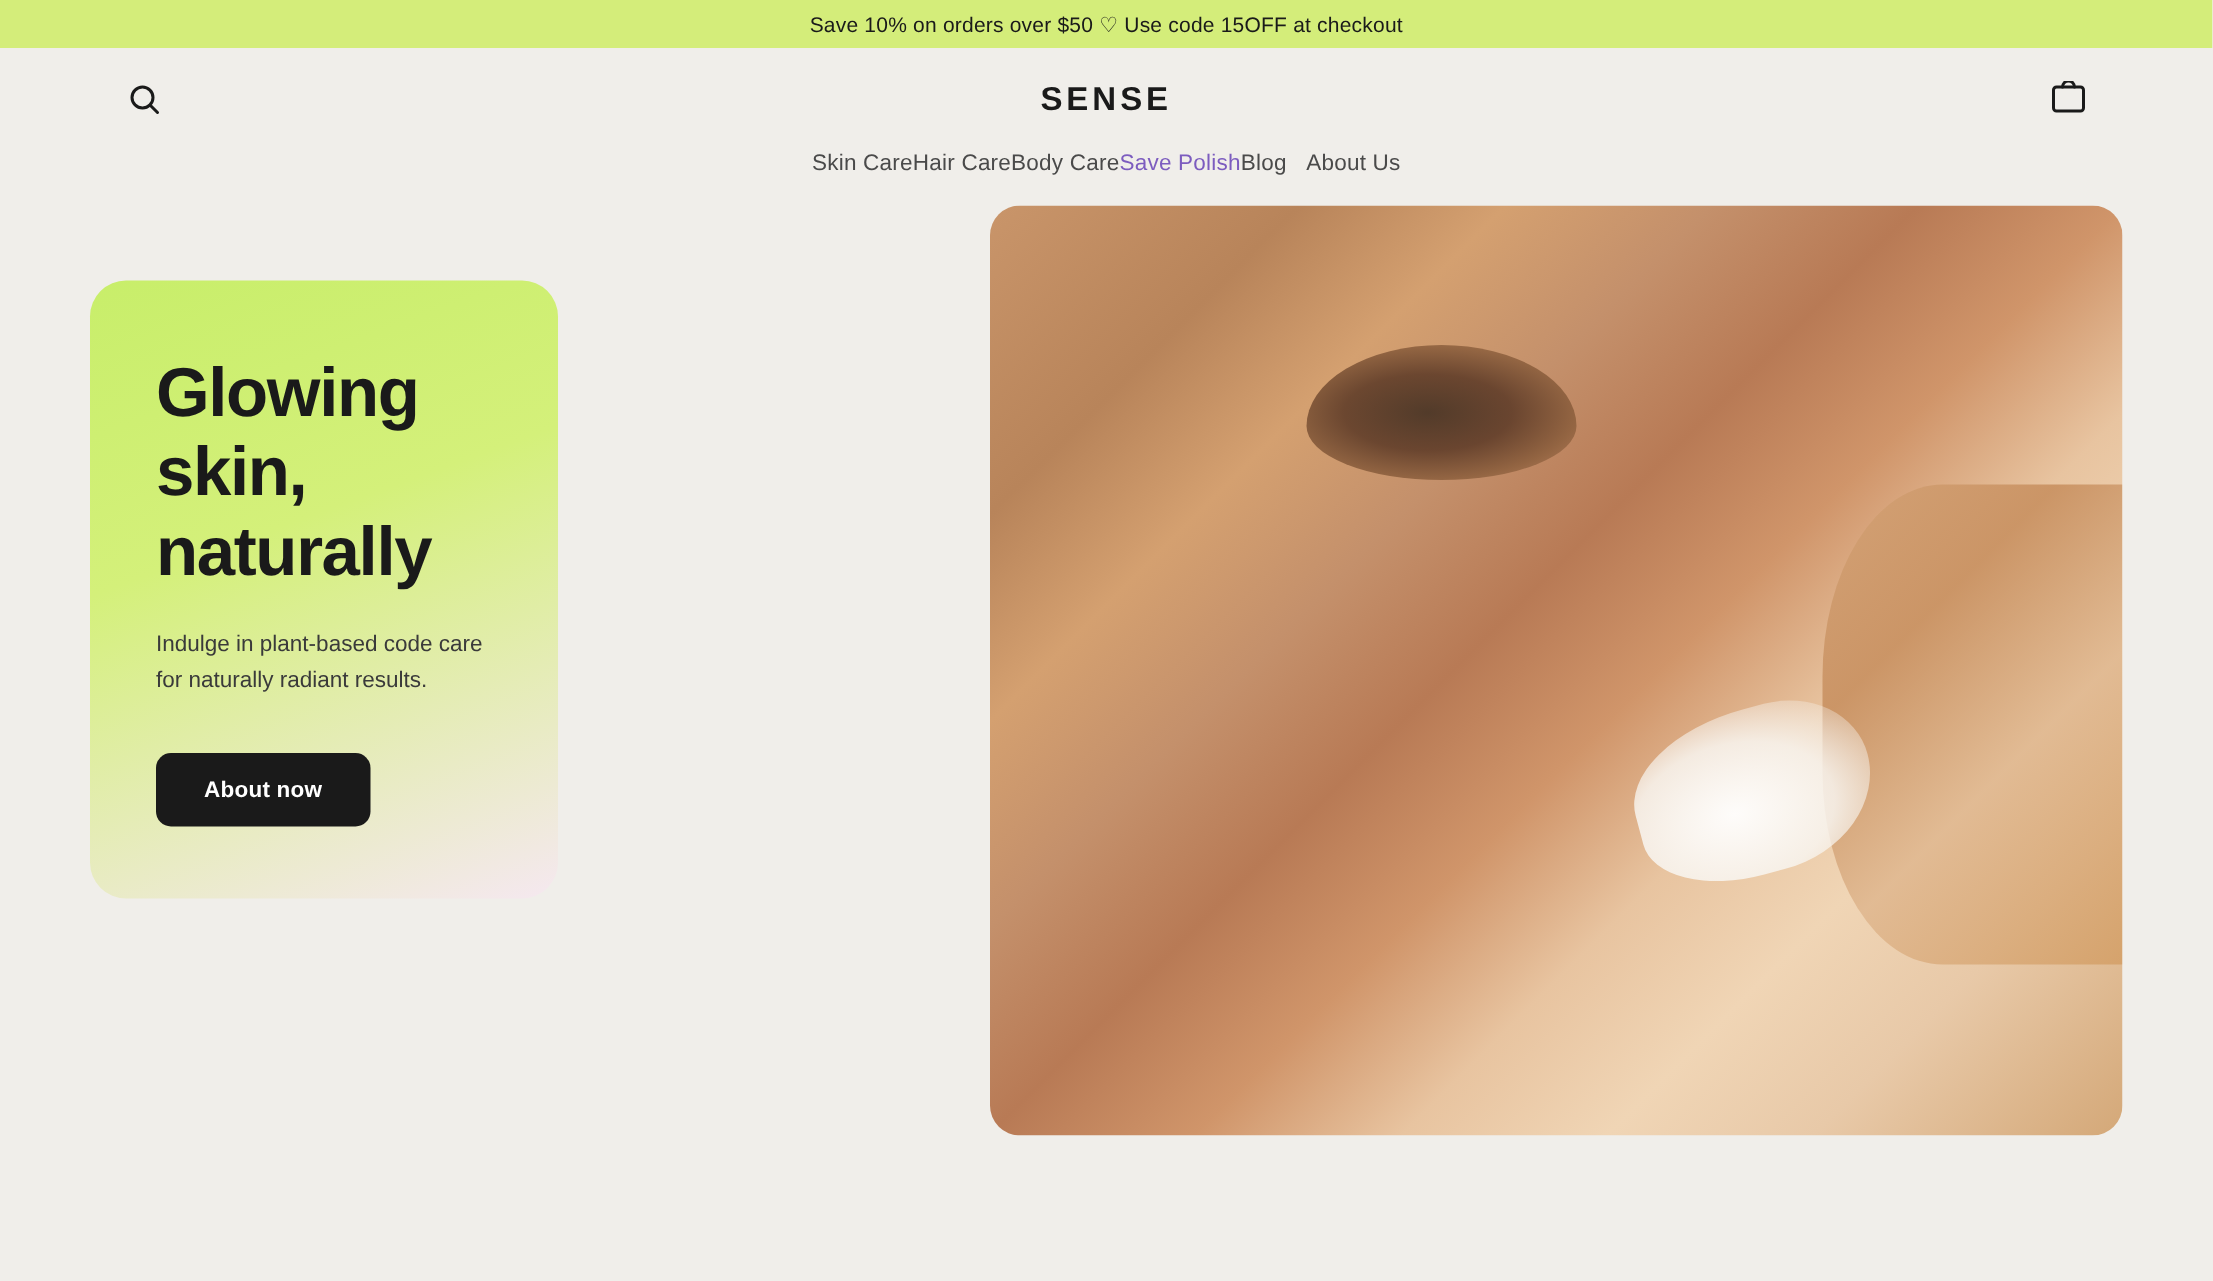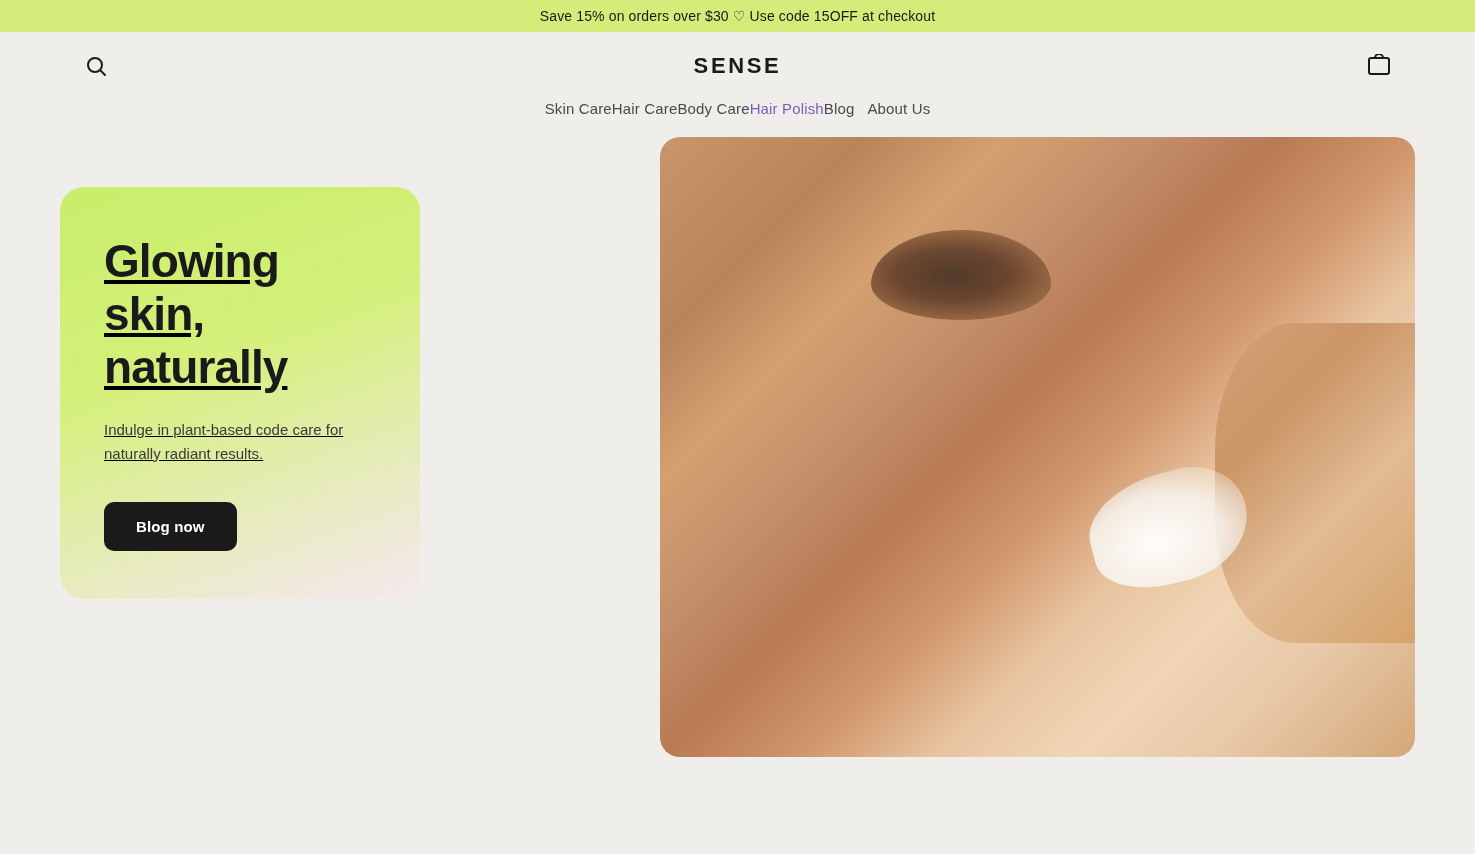--- a/index.html
+++ b/index.html
@@ -171,26 +171,25 @@
       background: linear-gradient(135deg, #d4a478 0%, #c89060 30%, #e0b890 60%, #d4a068 100%);
       border-radius: 40% 0 0 40%;
       opacity: 0.9;
     }
 
     
     .hero-card {
       position: absolute;
       left: 60px;
       top: 50px;
-      width: 360px;
+      width: 312px;
       background: linear-gradient(160deg, #c8ee6a 0%, #d4f07a 40%, #f5e8f0 100%);
       border-radius: 24px;
       padding: 48px 44px 48px 44px;
       z-index: 10;
-      text-decoration: underline;
     }
 
     .hero-card-title {
       font-size: 46px;
       font-weight: 800;
       color: #1a1a1a;
       line-height: 1.15;
       margin-bottom: 24px;
       letter-spacing: -0.02em;
     }
@@ -220,21 +219,21 @@
     
     .search-svg, .cart-svg {
       width: 24px;
       height: 24px;
     }
   </style>
 </head>
 <body>
 
 <div class="announcement-bar">
-  <span>Save 15% on orders over $30 ♡ Use code 15OFF at checkout</span>
+  <span>Save 10% on orders over $50 ♡ Use code 15OFF at checkout</span>
 </div>
 
 <header class="header">
   <div class="header-icons-left">
     <button class="icon-btn" aria-label="Search">
       <svg class="search-svg" viewBox="0 0 24 24" fill="none" stroke="currentColor" stroke-width="2" stroke-linecap="round" stroke-linejoin="round">
         <circle cx="11" cy="11" r="7"></circle>
         <line x1="21" y1="21" x2="16.65" y2="16.65"></line>
       </svg>
     </button>
@@ -249,31 +248,31 @@
         <path d="M8 4v0a4 4 0 0 1 8 0"></path>
       </svg>
     </button>
   </div>
 </header>
 
 <nav class="nav">
   <a class="nav-item" href="#" style="color: rgb(74, 74, 74);">Skin Care</a>
   <a class="nav-item" href="#" style="color: rgb(74, 74, 74);">Hair Care</a>
   <a class="nav-item" href="#" style="color: rgb(74, 74, 74);">Body Care</a>
-  <a class="nav-item nail-polish" href="#" style="color: rgb(124, 92, 191);">Hair Polish</a>
+  <a class="nav-item nail-polish" href="#" style="color: rgb(124, 92, 191);">Save Polish</a>
   <a class="nav-item" href="#" style="color: rgb(74, 74, 74);">Blog</a>
   <a class="nav-item" href="#" style="color: rgb(74, 74, 74); margin-left: 13px;">About Us</a>
 </nav>
 
 <section class="hero">
 
   <div class="hero-card">
     <h1 class="hero-card-title">Glowing skin, naturally</h1>
     <p class="hero-card-subtitle">Indulge in plant-based code care for naturally radiant results.</p>
-    <a class="shop-now-btn" href="#">Blog now</a>
+    <a class="shop-now-btn" href="#">About now</a>
   </div>
 
   <div class="hero-image-container">
     <div class="hero-image">
       <div class="hand-overlay"></div>
     </div>
   </div>
 
 </section>
 

